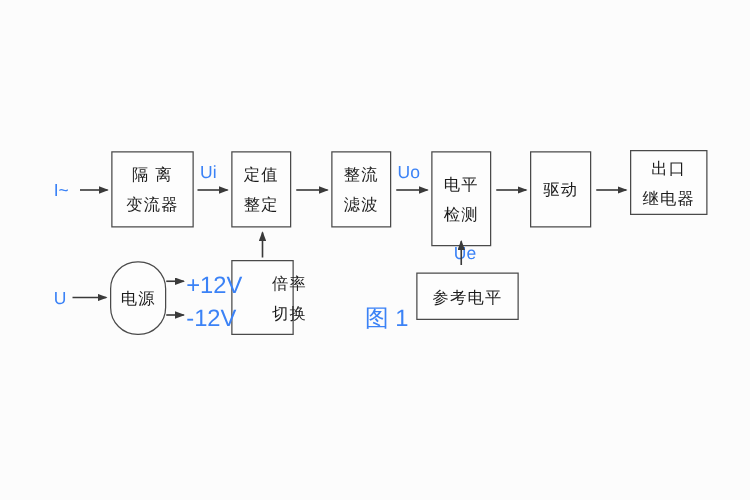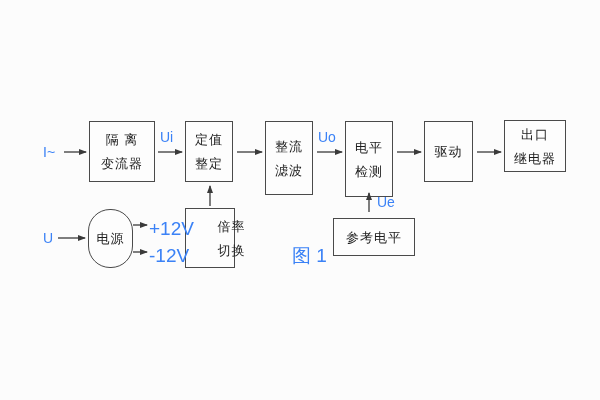--- a/index.html
+++ b/index.html
@@ -57,21 +57,21 @@
   <div class="block" style="left:185px; top:121px; width:48px; height:61px;">
     <span>定值</span>
     <span>整定</span>
   </div>
 
   <div class="block" style="left:89px; top:121px; width:66px; height:61px;">
     <span>隔 离</span>
     <span>变流器</span>
   </div>
 
-  <div class="block" style="left:265px; top:121px; width:48px; height:74px;">
+  <div class="block" style="left:265px; top:121px; width:48px; height:61px;">
     <span>整流</span>
     <span>滤波</span>
   </div>
 
   <div class="block" style="left:345px; top:121px; width:48px; height:76px;">
     <span>电平</span>
     <span>检测</span>
   </div>
 
   <div class="block" style="left:424px; top:121px; width:49px; height:61px;text-align:center;">
@@ -93,21 +93,21 @@
   </div>
 
   <div class="block" style="left:333px; top:218px; width:82px; height:38px;">
     <span>参考电平</span>
   </div>
 
   <div class="lbl" style="left:43px; top:145px;">I~</div>
   <div class="lbl" style="left:43px; top:231px;">U</div>
   <div class="lbl" style="left:160px; top:130px;">Ui</div>
   <div class="lbl" style="left:318px; top:130px;">Uo</div>
-  <div class="lbl" style="left:377px; top:195px;">Ue</div>
+  <div class="lbl" style="left:363px; top:195px;">Ue</div>
   <div class="lbl small" style="left:149px; top:219px;">+12V</div>
   <div class="lbl small" style="left:149px; top:246px;">-12V</div>
   <div class="lbl small" style="left:292px; top:246px;">图 1</div>
 
   <svg class="arrows" viewBox="0 0 600 400">
     <defs>
       <marker id="ah" markerWidth="8" markerHeight="6" refX="7" refY="3" orient="auto" markerUnits="userSpaceOnUse">
         <path d="M0,0 L8,3 L0,6 Z" fill="#3a3a3a"></path>
       </marker>
     </defs>

